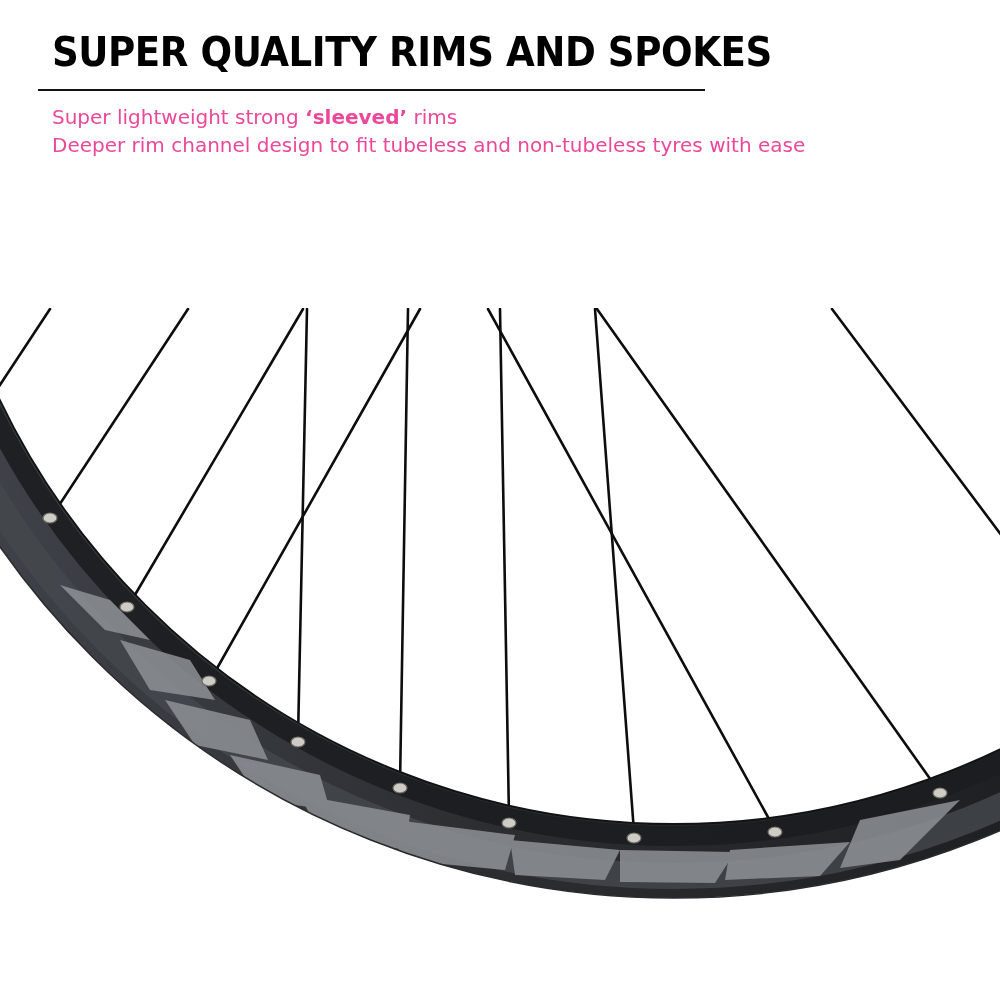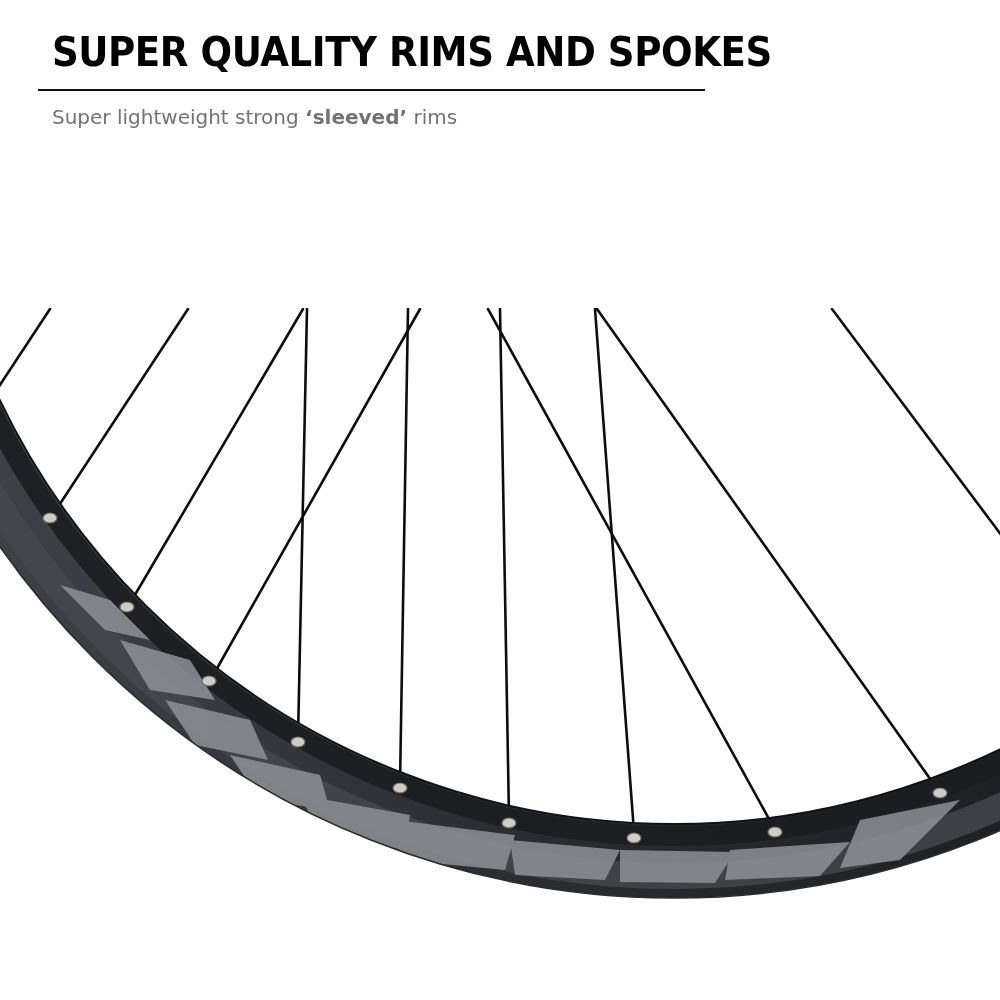--- a/index.html
+++ b/index.html
@@ -11,34 +11,35 @@
       line-height: 52px; white-space: nowrap;
       transform: scaleX(0.93); transform-origin: left center;
     }
     .divider {
       position: absolute; left: 38px; top: 89px; width: 667px; height: 2px;
       background: #111111;
     }
     .features {
       position: absolute; left: 52px; top: 104px; margin: 0; padding: 0;
       list-style: none; font-family: "DejaVu Sans", sans-serif;
-      font-size: 20px; line-height: 27.5px; color: #737373;
+      font-size: 20px; line-height: 27.5px; color: #ec4899;
     }
     .features li { white-space: nowrap; }
     .features b { font-weight: 700; }
     .wheel { position: absolute; left: 0; top: 0; width: 1000px; height: 1000px; }
   </style>
 </head>
 <body>
 
 <div class="headline">SUPER QUALITY RIMS AND SPOKES</div>
 <div class="divider"></div>
 
 <ul class="features">
   <li><span>Super lightweight strong </span><b>‘sleeved’</b><span> rims</span></li>
+  <li><span>Deeper rim channel design to fit tubeless and non-tubeless tyres with ease</span></li>
 </ul>
 
 <svg class="wheel" viewBox="0 0 1000 1000" xmlns="http://www.w3.org/2000/svg">
   <defs>
     <clipPath id="photoClip">
         <rect x="0" y="308" width="1000" height="692"></rect>
       </clipPath>
     <linearGradient id="rimGrad" x1="0" y1="0" x2="1" y2="0">
       <stop offset="0" stop-color="#3e4248"></stop>
       <stop offset="0.5" stop-color="#2b2d31"></stop>

